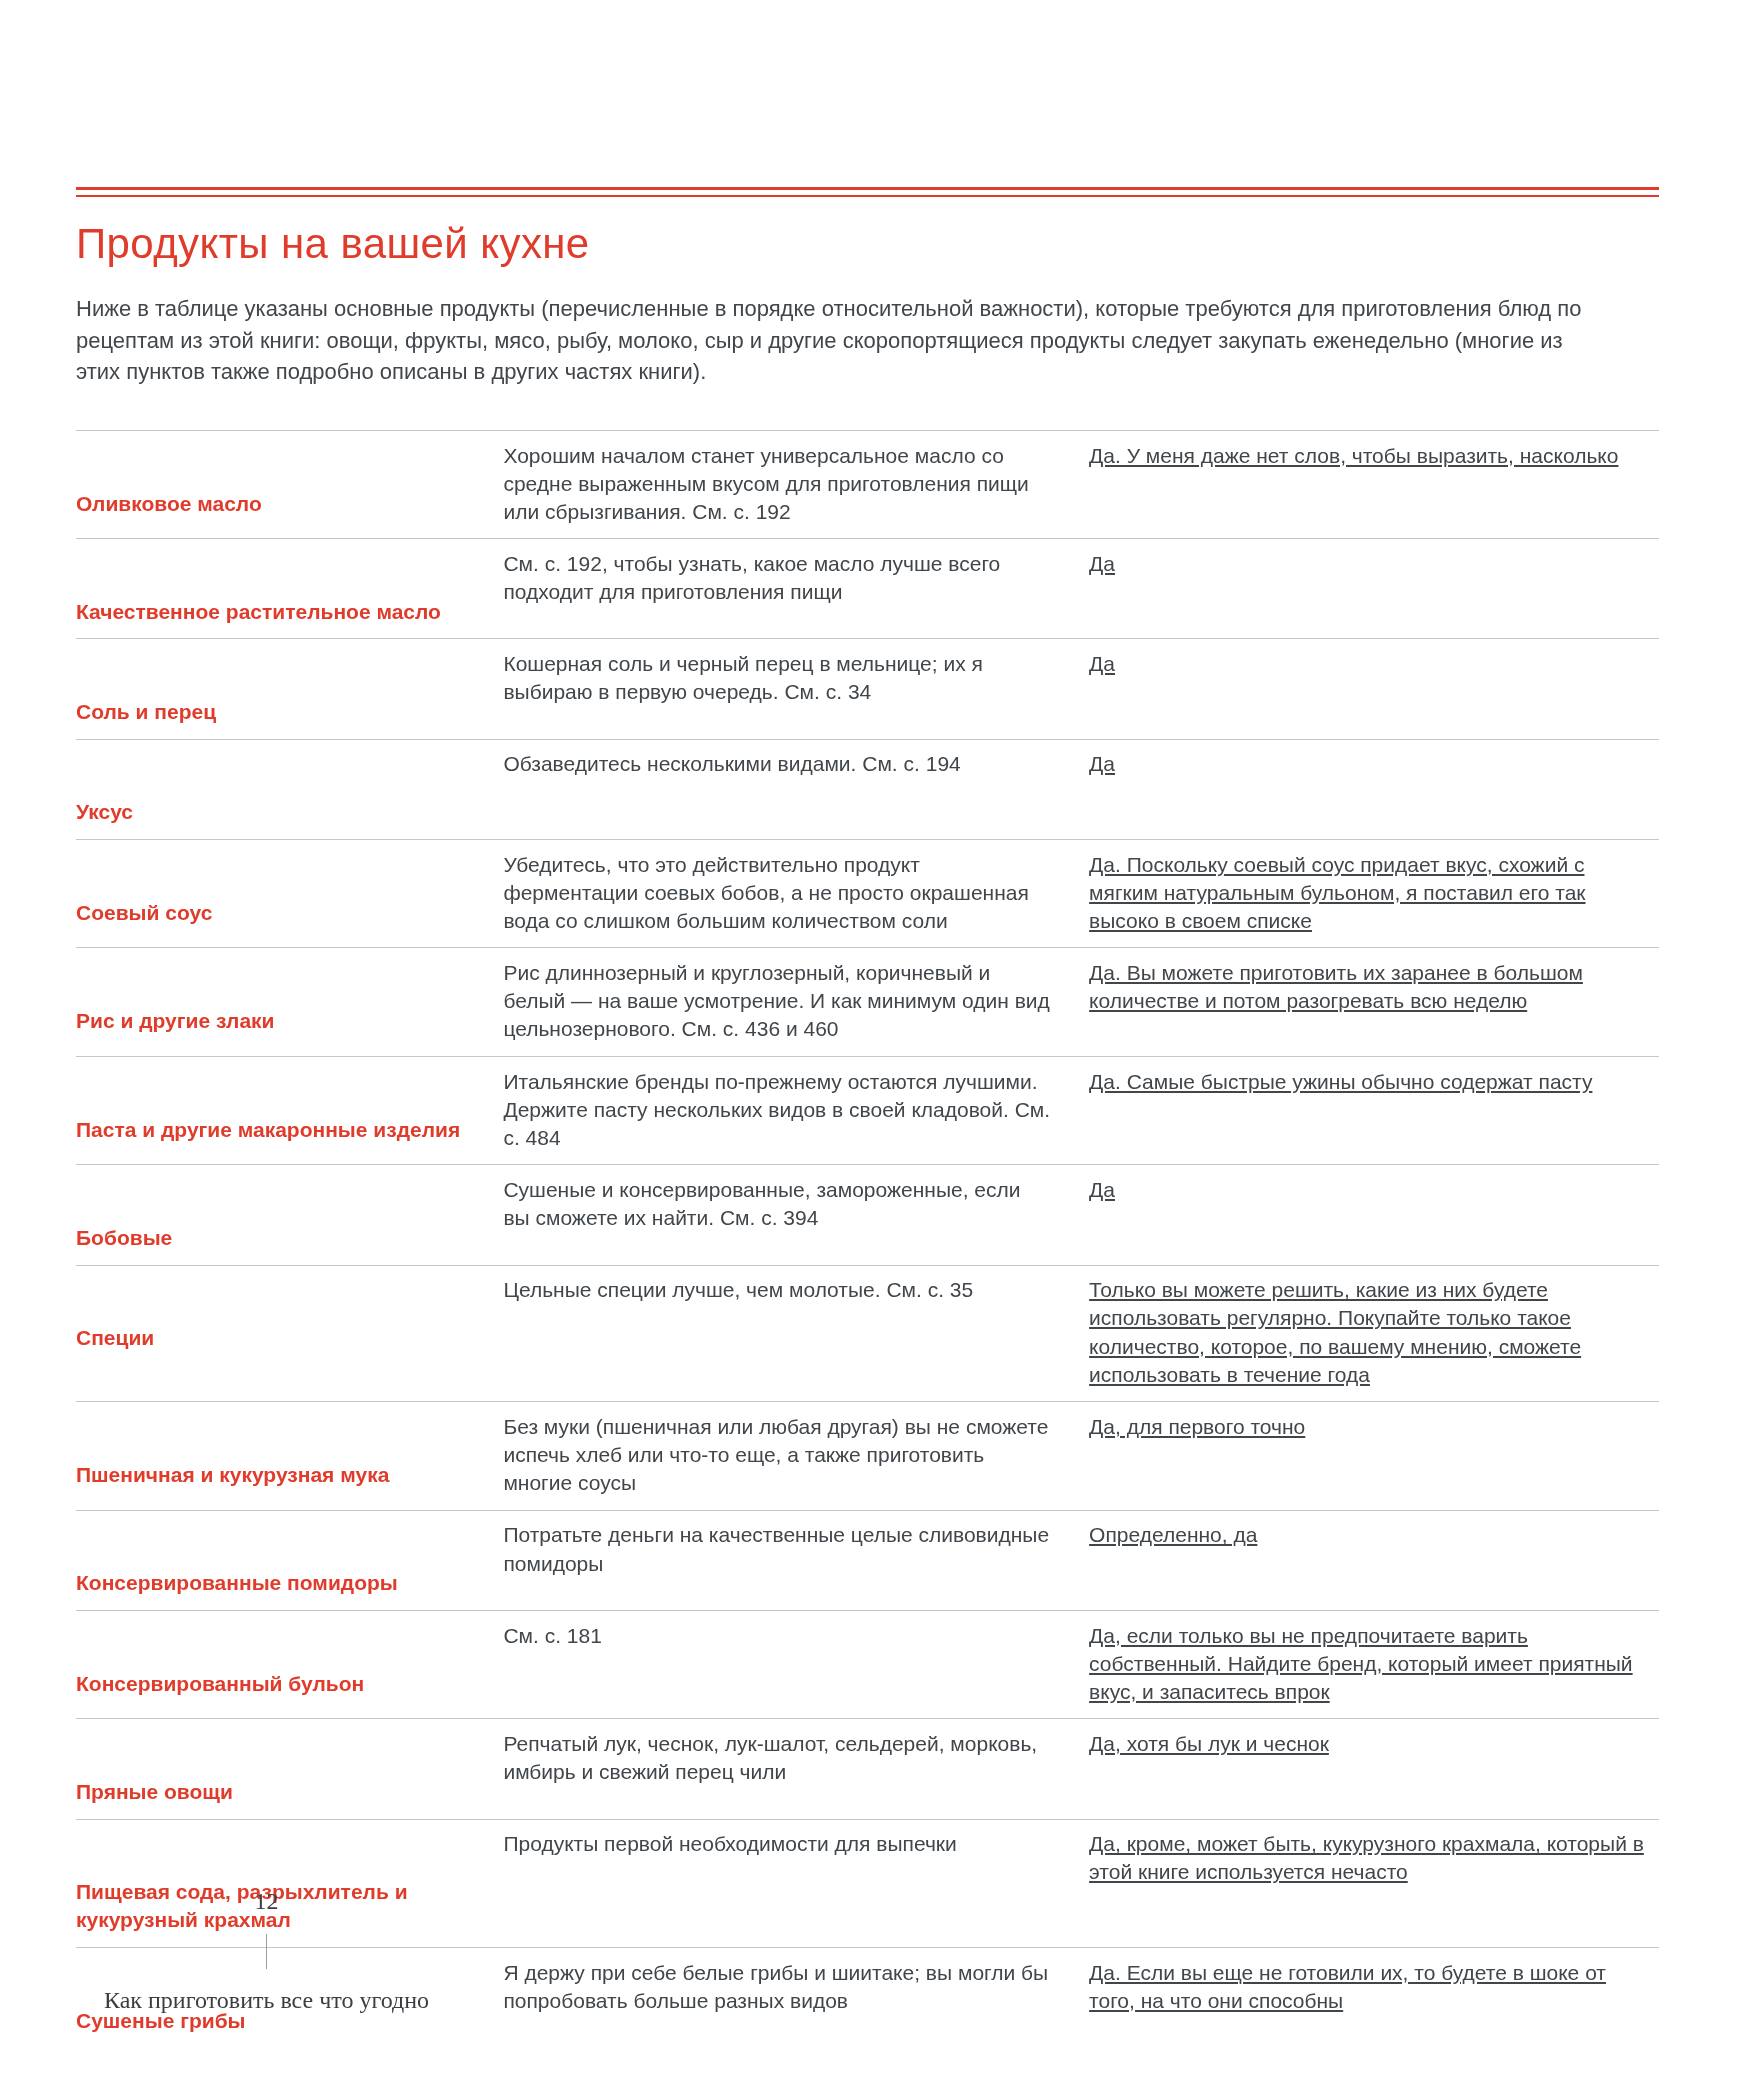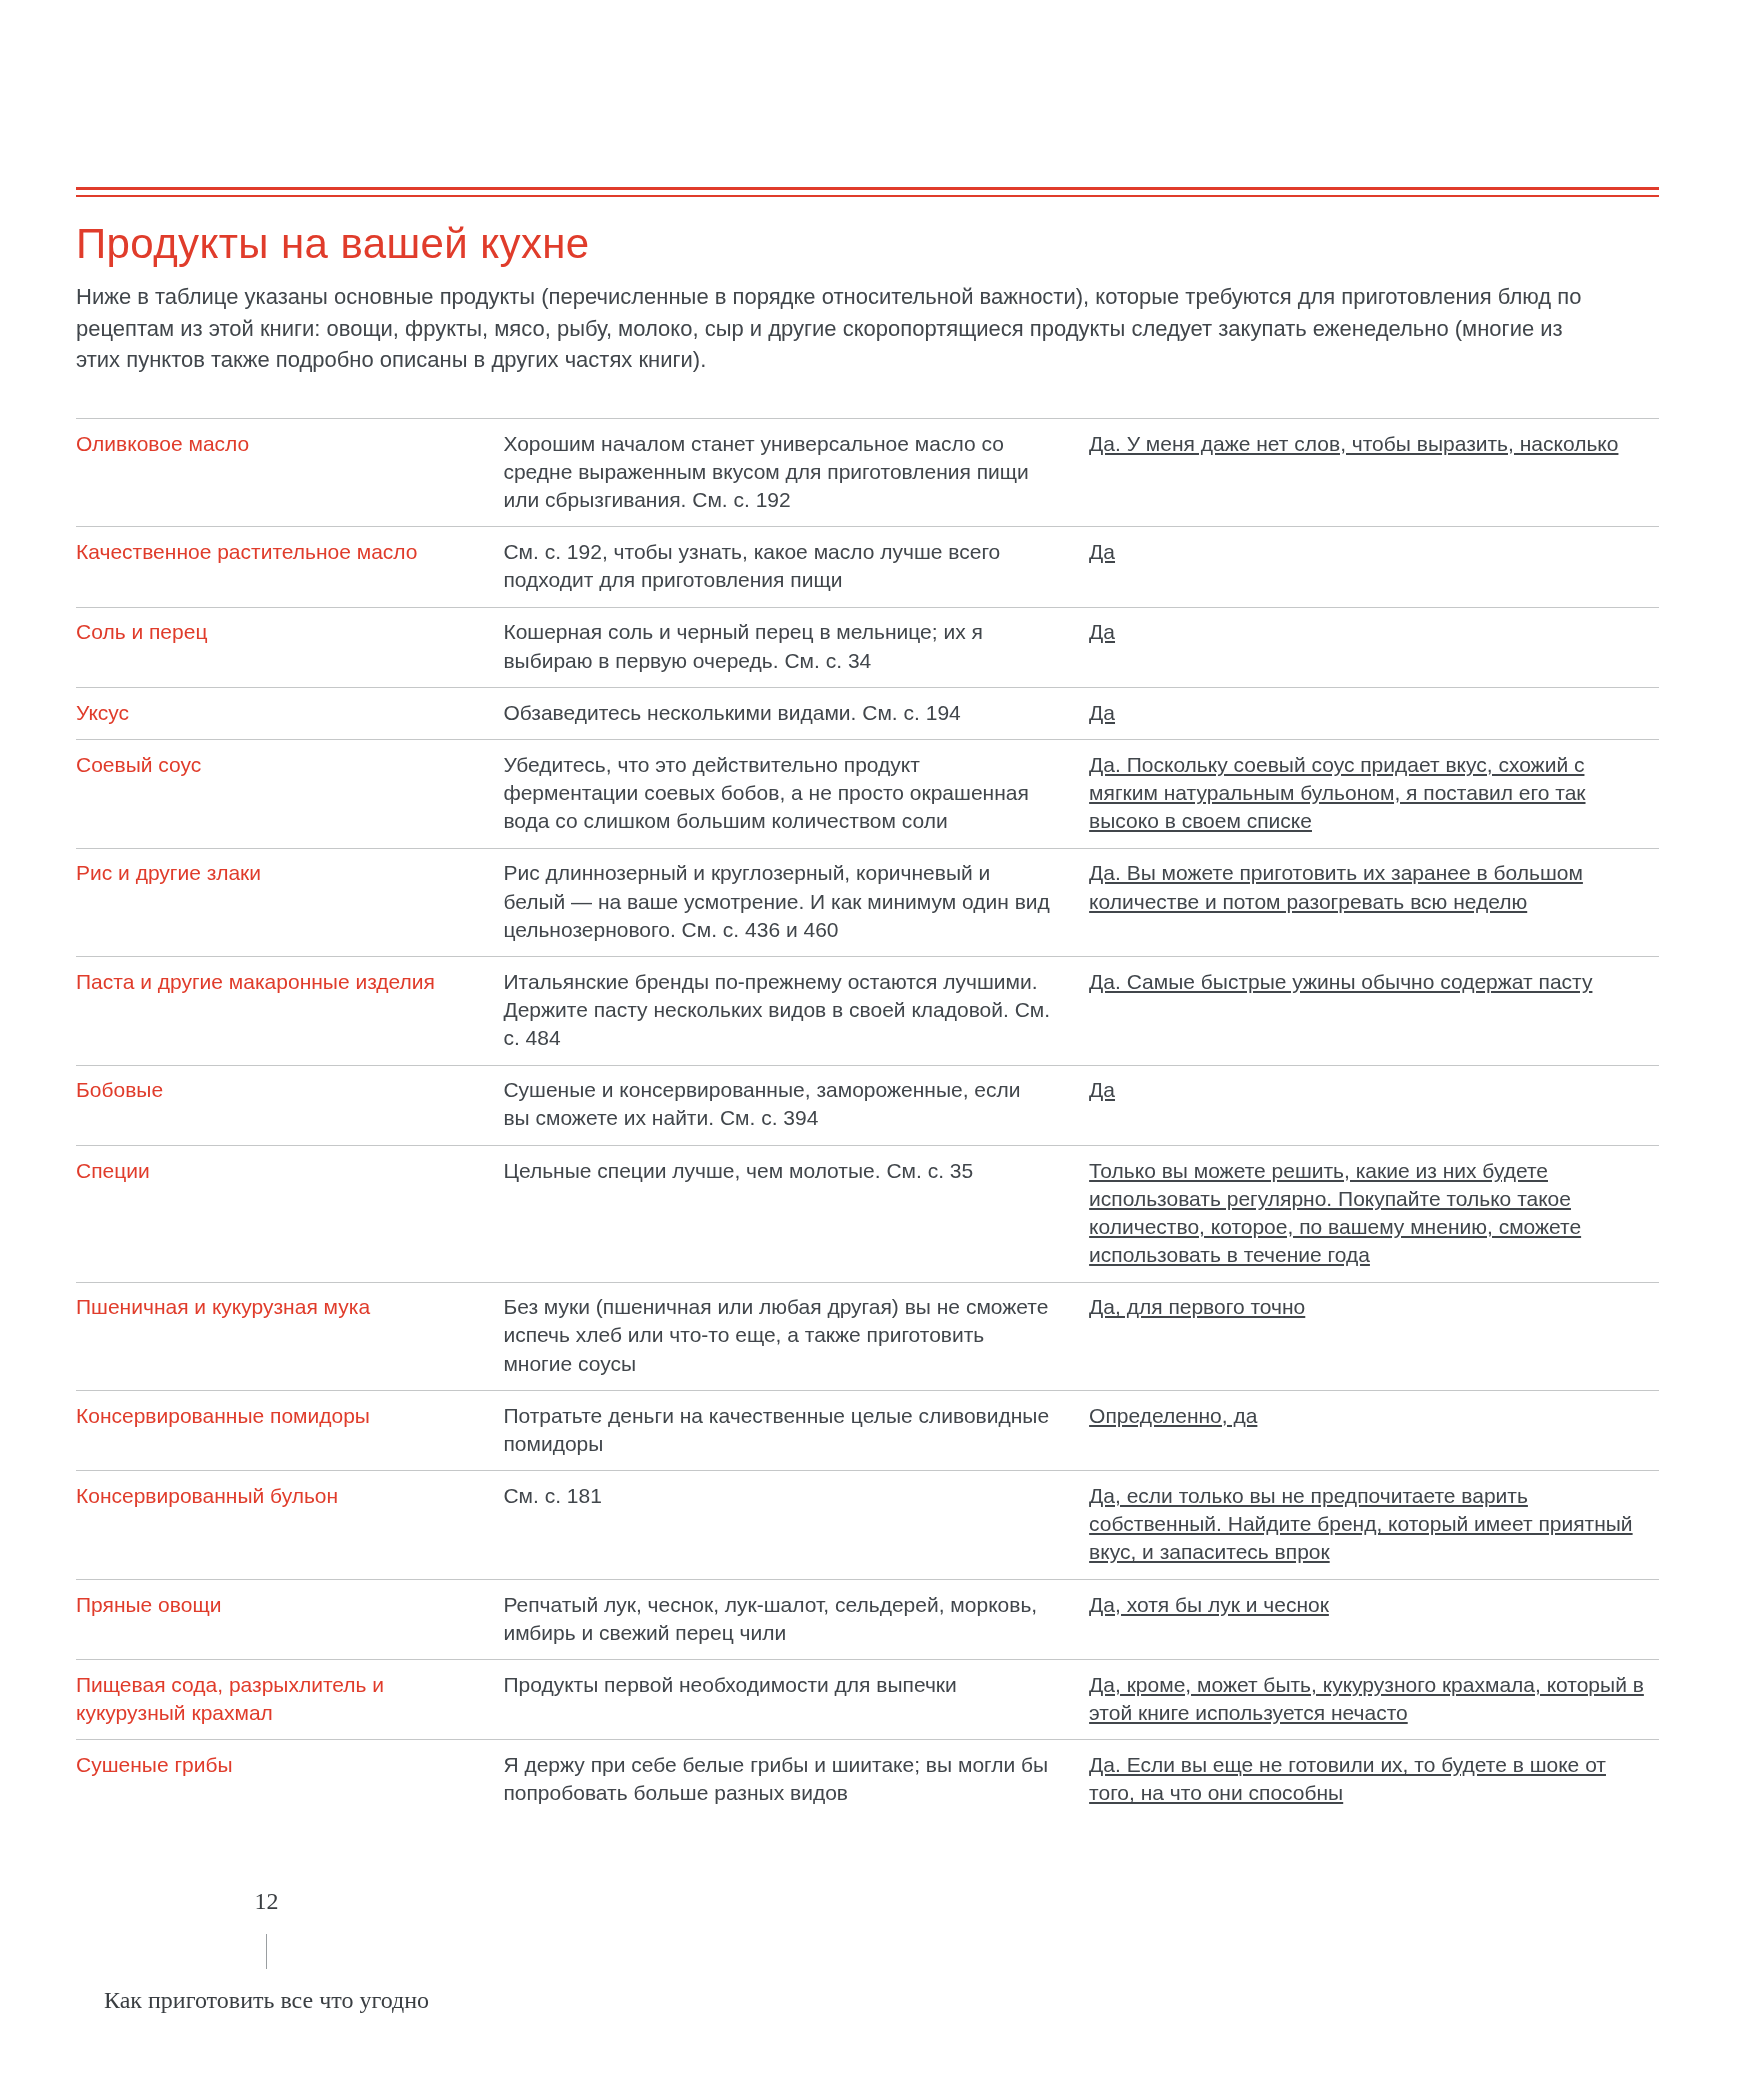--- a/index.html
+++ b/index.html
@@ -25,21 +25,21 @@
   }
   h1.page-title {
     margin: 23px 0 0 0;
     font-size: 42px;
     line-height: 1.12;
     font-weight: 500;
     color: #e03c2b;
     letter-spacing: 0.4px;
   }
   .intro {
-    margin-top: 14px;
+    margin-top: 26px;
     font-size: 22px;
     line-height: 1.43;
     max-width: 1532px;
     color: #41464b;
   }
   .products-table {
     margin-top: 42px;
     width: 100%;
   }
   .thead {
@@ -59,21 +59,22 @@
     border-top: 1.5px solid #c5c7c8;
     padding: 10.8px 0 12.3px 0;
     font-size: 21px;
     line-height: 1.34;
   }
   .cell {
     padding-right: 37px;
   }
   .cell.product {
     color: #e03c2b;
-    font-weight: 400;
+    font-weight: 700;
+    margin-top: 48px;
   }
   .cell.needed {
     padding-right: 7.7px;
     text-decoration: underline;
   }
   .page-footer {
     position: absolute;
     left: 104px;
     bottom: 63px;
     display: flex;

